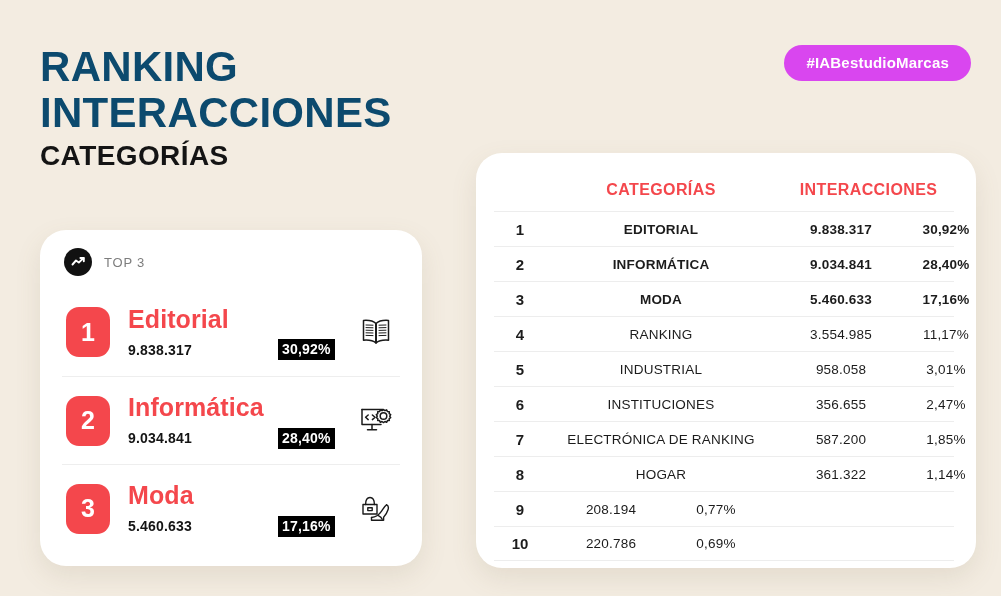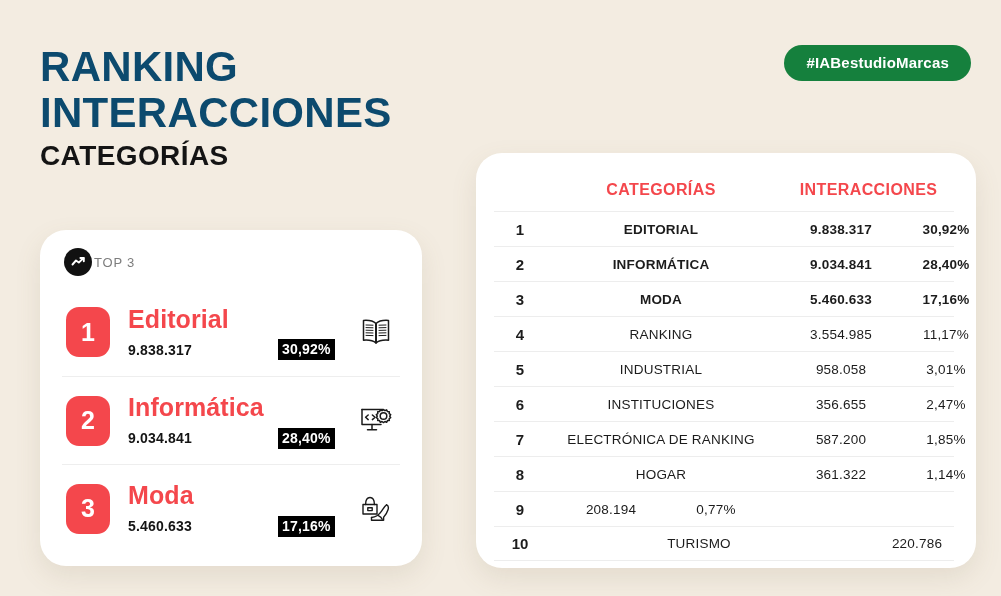--- a/index.html
+++ b/index.html
@@ -38,21 +38,21 @@
     letter-spacing: 0.4px;
     line-height: 40px;
     color: #141414;
     text-transform: uppercase;
   }
 
   .hashtag-badge {
     position: absolute;
     right: 30px;
     top: 45px;
-    background: #15803d;
+    background: #d946ef;
     color: #ffffff;
     border-radius: 999px;
     padding: 9px 22px 10px 22px;
     font-size: 15px;
     font-weight: bold;
     letter-spacing: 0.2px;
     white-space: nowrap;
   }
 
   
@@ -64,21 +64,21 @@
     height: 336px;
     background: #ffffff;
     border-radius: 26px;
     box-shadow: 0 10px 26px rgba(120, 105, 80, 0.13);
     padding: 18px 22px 10px 22px;
   }
 
   .top3-head {
     display: flex;
     align-items: center;
-    gap: 2px;
+    gap: 12px;
     padding-left: 2px;
     margin-bottom: 12px;
   }
   .top3-bubble {
     width: 28px;
     height: 28px;
     border-radius: 50%;
     background: #111111;
     display: flex;
     align-items: center;
@@ -186,21 +186,21 @@
   .th-int  { width: 185px; flex: 0 0 auto; text-align: center; }
 
   .t-row {
     display: flex;
     align-items: center;
     height: 35px;
     border-top: 1px solid #ededed;
     font-size: 13.5px;
     color: #1c1c1c;
   }
-  .t-row.last { border-bottom: 1px solid #ededed; gap: 38px; }
+  .t-row.last { border-bottom: 1px solid #ededed; }
   .t-row.bold { font-weight: bold; }
 
   .td-rank { width: 52px; flex: 0 0 auto; text-align: center; font-weight: bold; font-size: 15px; }
   .td-cat  { width: 230px; flex: 0 0 auto; text-align: center; letter-spacing: 0.2px; }
   .td-int  { width: 130px; flex: 0 0 auto; text-align: center; letter-spacing: 0.2px; }
   .td-pct  { width: 80px;  flex: 0 0 auto; text-align: center; letter-spacing: 0.2px; }
 
   svg { display: block; }
 </style>
 </head>
@@ -375,18 +375,17 @@
   </div>
 
   <div class="t-row">
     <div class="td-rank">9</div>
     <div class="td-int">208.194</div>
     <div class="td-pct">0,77%</div>
   </div>
 
   <div class="t-row last">
     <div class="td-rank">10</div>
-    <div class="td-cat">TURISMO</div>
     <div class="td-int">220.786</div>
     <div class="td-pct">0,69%</div>
   </div>
 
 </div>
 
 </body></html>

